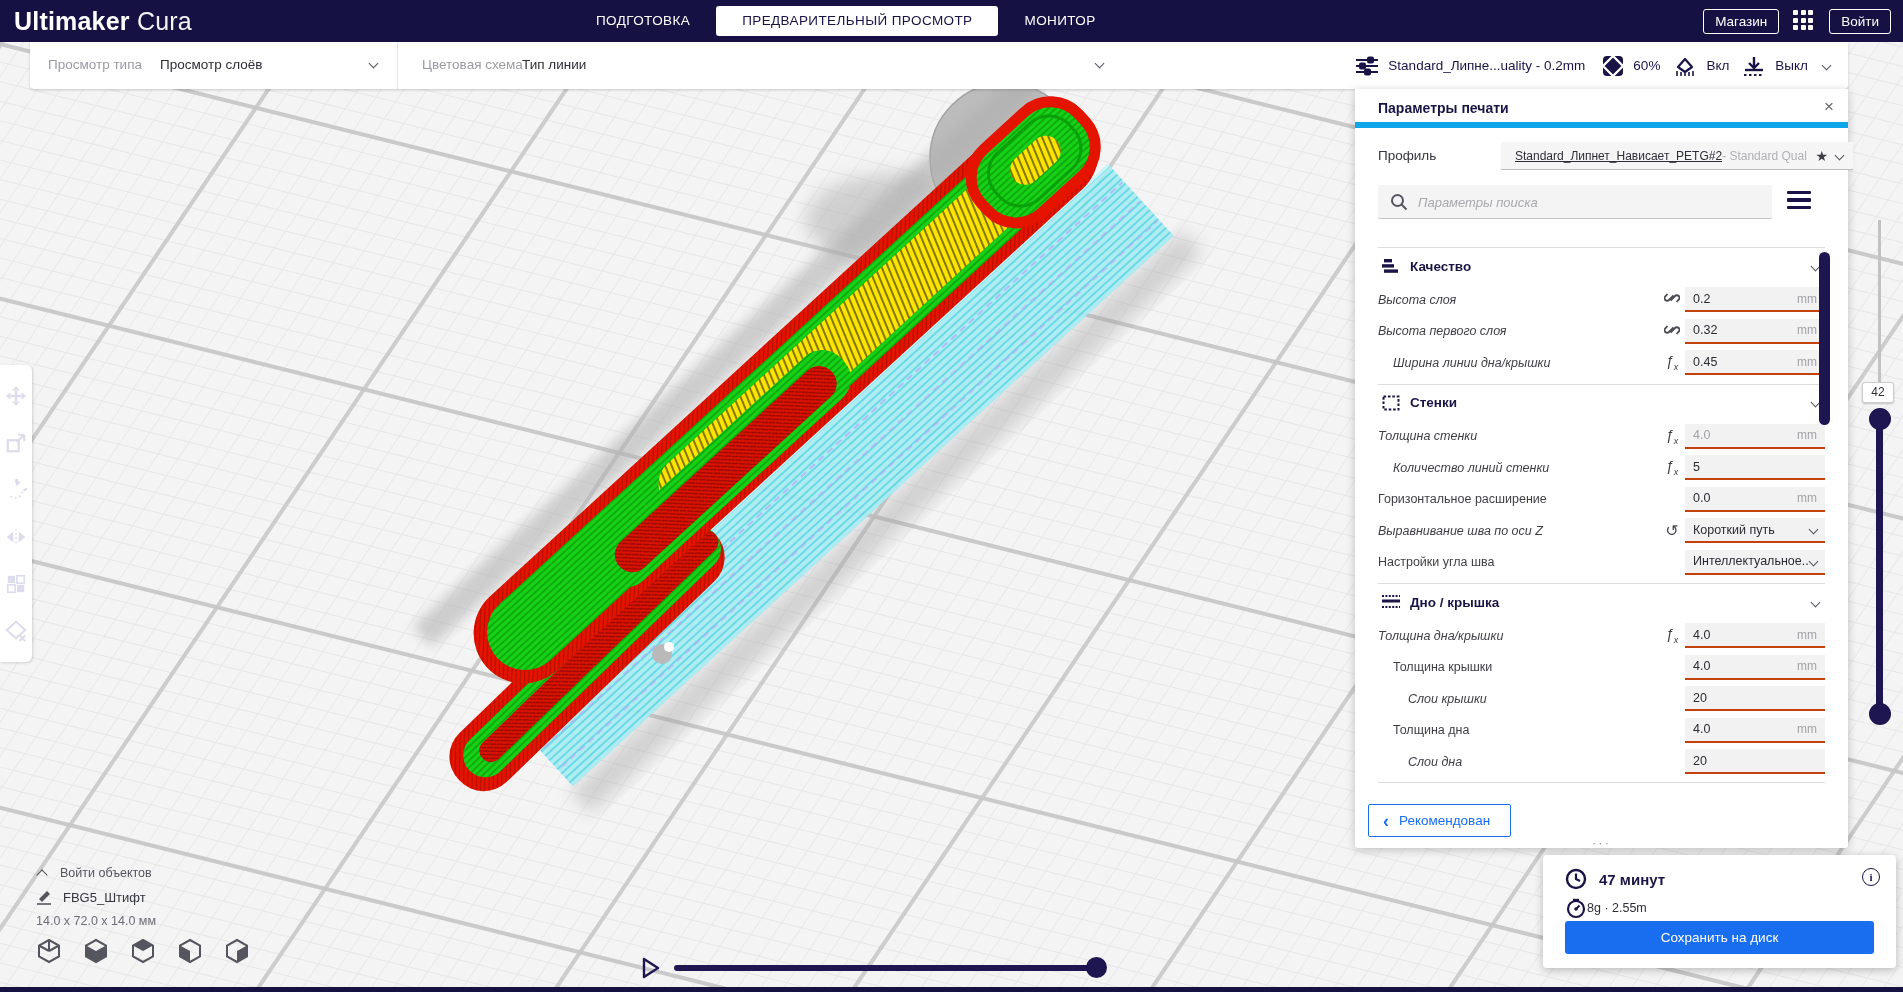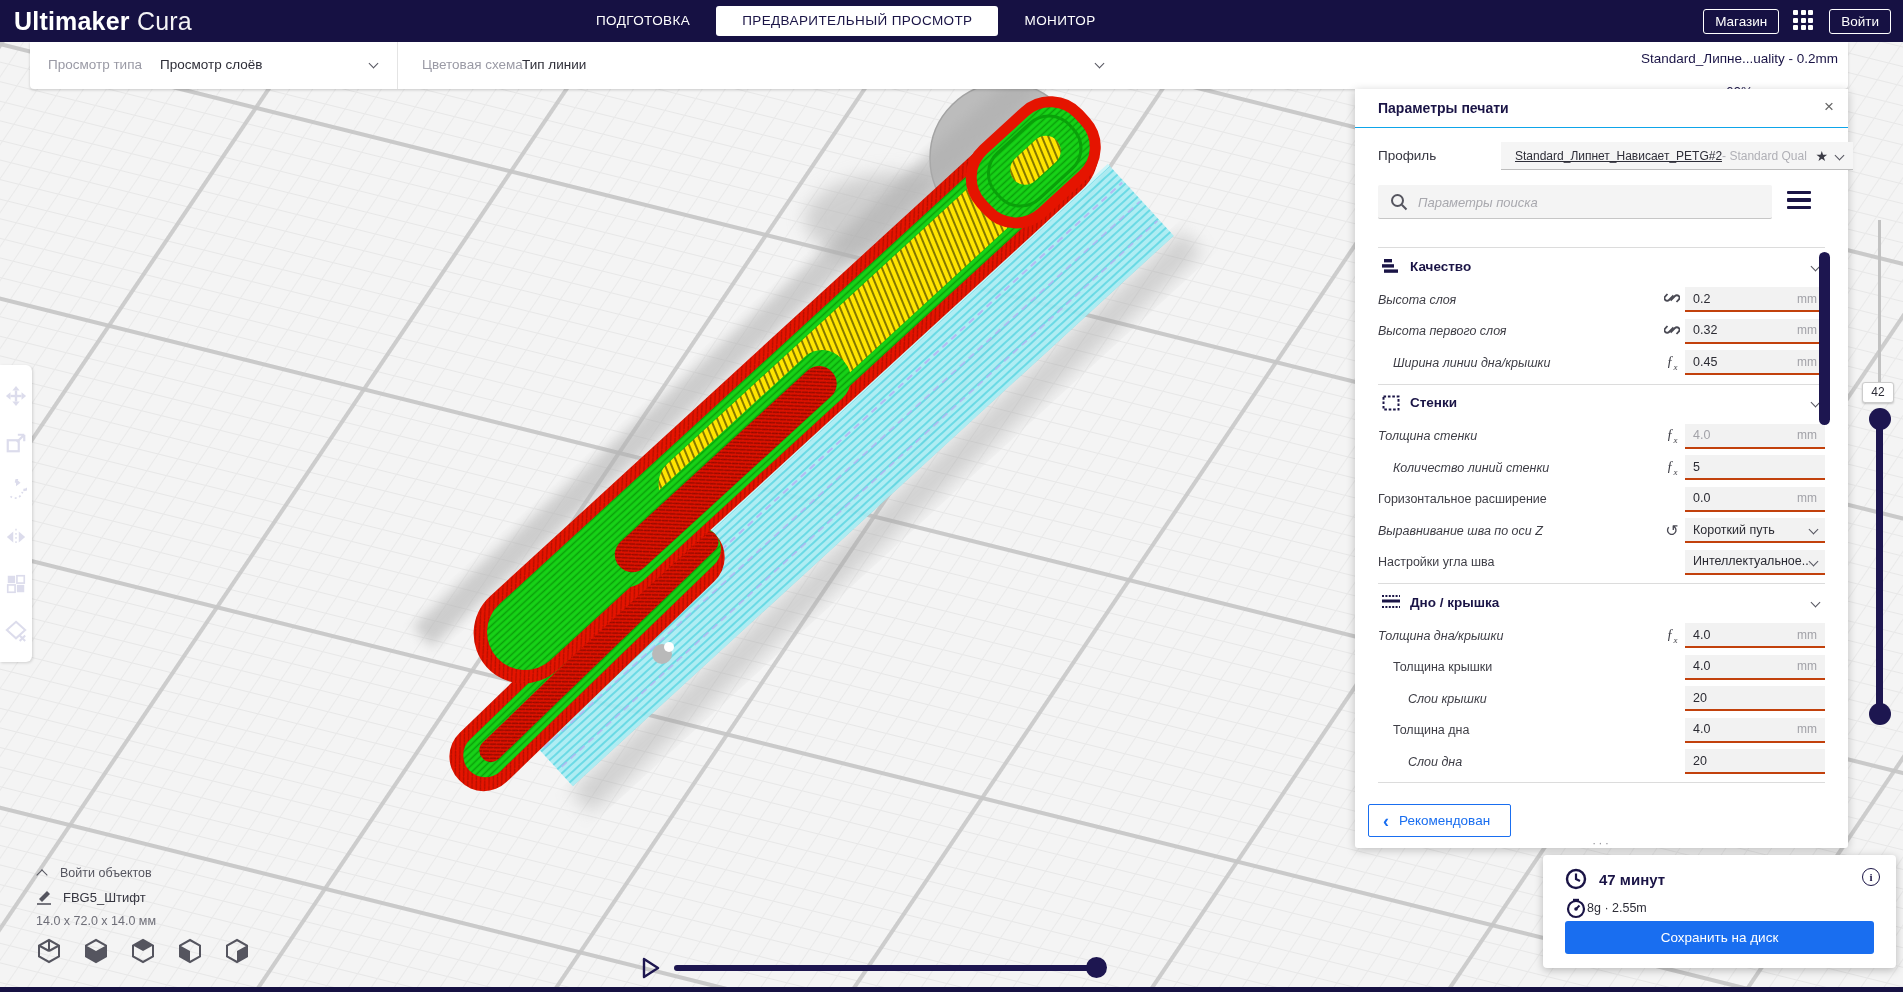--- a/index.html
+++ b/index.html
@@ -20,32 +20,32 @@
   .gridicon i { background:#fff; border-radius:1px; }
 
   
   #viewbar { position:absolute; left:30px; top:42px; width:1818px; height:47px; background:#fff; z-index:30;
              border-radius:0 0 4px 4px; box-shadow:0 1px 3px rgba(0,0,0,.18); font-size:13.5px;padding-left:24px; }
   .vb-label { color:#9a9aa5; }
   .vb-value { color:#2e2e38; }
   .chev { display:inline-block; width:7px; height:7px; border-right:1.7px solid #55555f; border-bottom:1.7px solid #55555f; transform:rotate(45deg); }
   .vb-item { position:absolute; top:15px; }
   #vb-div1 { position:absolute; left:367px; top:0; width:1px; height:47px; background:#e4e4e4; }
-  #printcfg { position:absolute; right:10px; top:0; height:47px; display:flex; align-items:center; gap:9px; color:#1a1446; cursor:pointer;flex-direction:column; }
+  #printcfg { position:absolute; right:10px; top:0; height:47px; display:flex; align-items:center; gap:9px; color:#1a1446; cursor:pointer; }
   #printcfg .txt { font-size:13.5px; color:#1a1446; white-space:nowrap; }
 
   
   #lefttools { position:absolute; left:0; top:365px; width:32px; height:297px; background:#fff; border-radius:0 6px 6px 0;
                box-shadow:1px 1px 3px rgba(0,0,0,.15); z-index:20; display:flex; flex-direction:column; align-items:center; justify-content:space-around; padding:8px 0; }
   .ltool { width:22px; height:22px; opacity:.9; cursor:pointer; }
 
   
   #panel { position:absolute; left:1355px; top:89px; width:493px; height:759px; background:#fff; z-index:35;
            box-shadow:0 2px 10px rgba(0,0,0,.22); border-radius:0 0 3px 3px; }
-  #panel-h { height:39px; border-bottom:1px solid #0ea5e9; position:relative;padding-left:41px; }
+  #panel-h { height:39px; border-bottom:6px solid #0ea5e9; position:relative;padding-left:41px; }
   #panel-title { position:absolute; left:23px; top:11px; font-size:14px; font-weight:700; color:#1a1446; }
   #panel-close { position:absolute; right:14px; top:8px; font-size:17px; color:#666; cursor:pointer; }
   #profile-row { position:absolute; left:23px; top:53px; width:447px; height:28px; }
   #profile-label { position:absolute; left:0; top:6px; font-size:13.5px; color:#35353f; }
   #profile-dd { position:absolute; left:123px; top:0; width:352px; height:28px; background:#f5f5f5; border-bottom:1px solid #bdbdbd; cursor:pointer; font-size:12px; display:flex; align-items:center; padding:0 10px 0 14px; }
   #profile-dd .main { color:#2e2e38; white-space:nowrap; overflow:hidden;text-decoration:underline; }
   #profile-dd .suffix { color:#b0b0b6; white-space:nowrap; overflow:hidden; flex:1; }
   #profile-dd .star { color:#3c3c46; font-size:14px; margin:0 8px; }
   #search-row { position:absolute; left:23px; top:96px; width:447px; height:34px; }
   #search-box { position:absolute; left:0; top:0; width:394px; height:34px; background:#f4f4f4; border:none; border-bottom:1px solid #c6c6c6; border-radius:2px; }
@@ -59,21 +59,21 @@
   .sdiv { border-top:1px solid #dcdcdc; }
   .ssec { height:36px; display:flex; align-items:center; cursor:pointer; position:relative; }
   .secicon { width:18px; height:16px; margin:0 10px 0 4px; }
   .sectitle { font-size:13.5px; font-weight:700; color:#1a1446; flex:1; }
   .ssec .chev { margin-right:6px; }
   .srow { height:31.5px; display:flex; align-items:center; }
   .slabel { flex:1; font-size:12.5px; color:#3e3e46; white-space:nowrap; overflow:hidden; }
   .slabel.i { font-style:italic; }
   .ind1 { padding-left:15px; } .ind2 { padding-left:30px; }
   .sicon { width:26px; color:#4a4a54; font-size:14px; text-align:center; }
-  .fxi { font-style:italic; font-family:Liberation Serif, serif; font-size:14px; color:#3e3e46; }
+  .fxi { font-style:italic; font-family:Liberation Sans, sans-serif; font-size:14px; color:#3e3e46; }
   .fxi sub { font-size:9px; }
   .sfield { width:140px; height:25px; background:#f2f2f2; border-bottom:2px solid #c2410c; display:flex; align-items:center; padding:0 8px; cursor:text; }
   .sval { flex:1; font-size:12.5px; color:#2b2b33; white-space:nowrap; overflow:hidden; }
   .sval.dis { color:#a2a2a8; }
   .sunit { font-size:12px; color:#a2a2a8; }
   #scrollthumb { position:absolute; right:18px; top:163px; width:11px; height:173px; background:#1d1650; border-radius:6px; cursor:pointer; }
   #btn-recommended { position:absolute; left:13px; bottom:11px; border:1px solid #196ef0; color:#196ef0; border-radius:2px; font-size:13.5px; padding:8px 20px 8px 14px; background:#fff; cursor:pointer; display:flex; align-items:center; gap:10px; }
   #btn-recommended .bchev { font-size:18px; line-height:10px; font-weight:700; }
   #panel-dots { position:absolute; left:50%; bottom:-2px; transform:translateX(-50%); color:#9a9aa0; font-size:13px; letter-spacing:2px; cursor:row-resize; }
 

